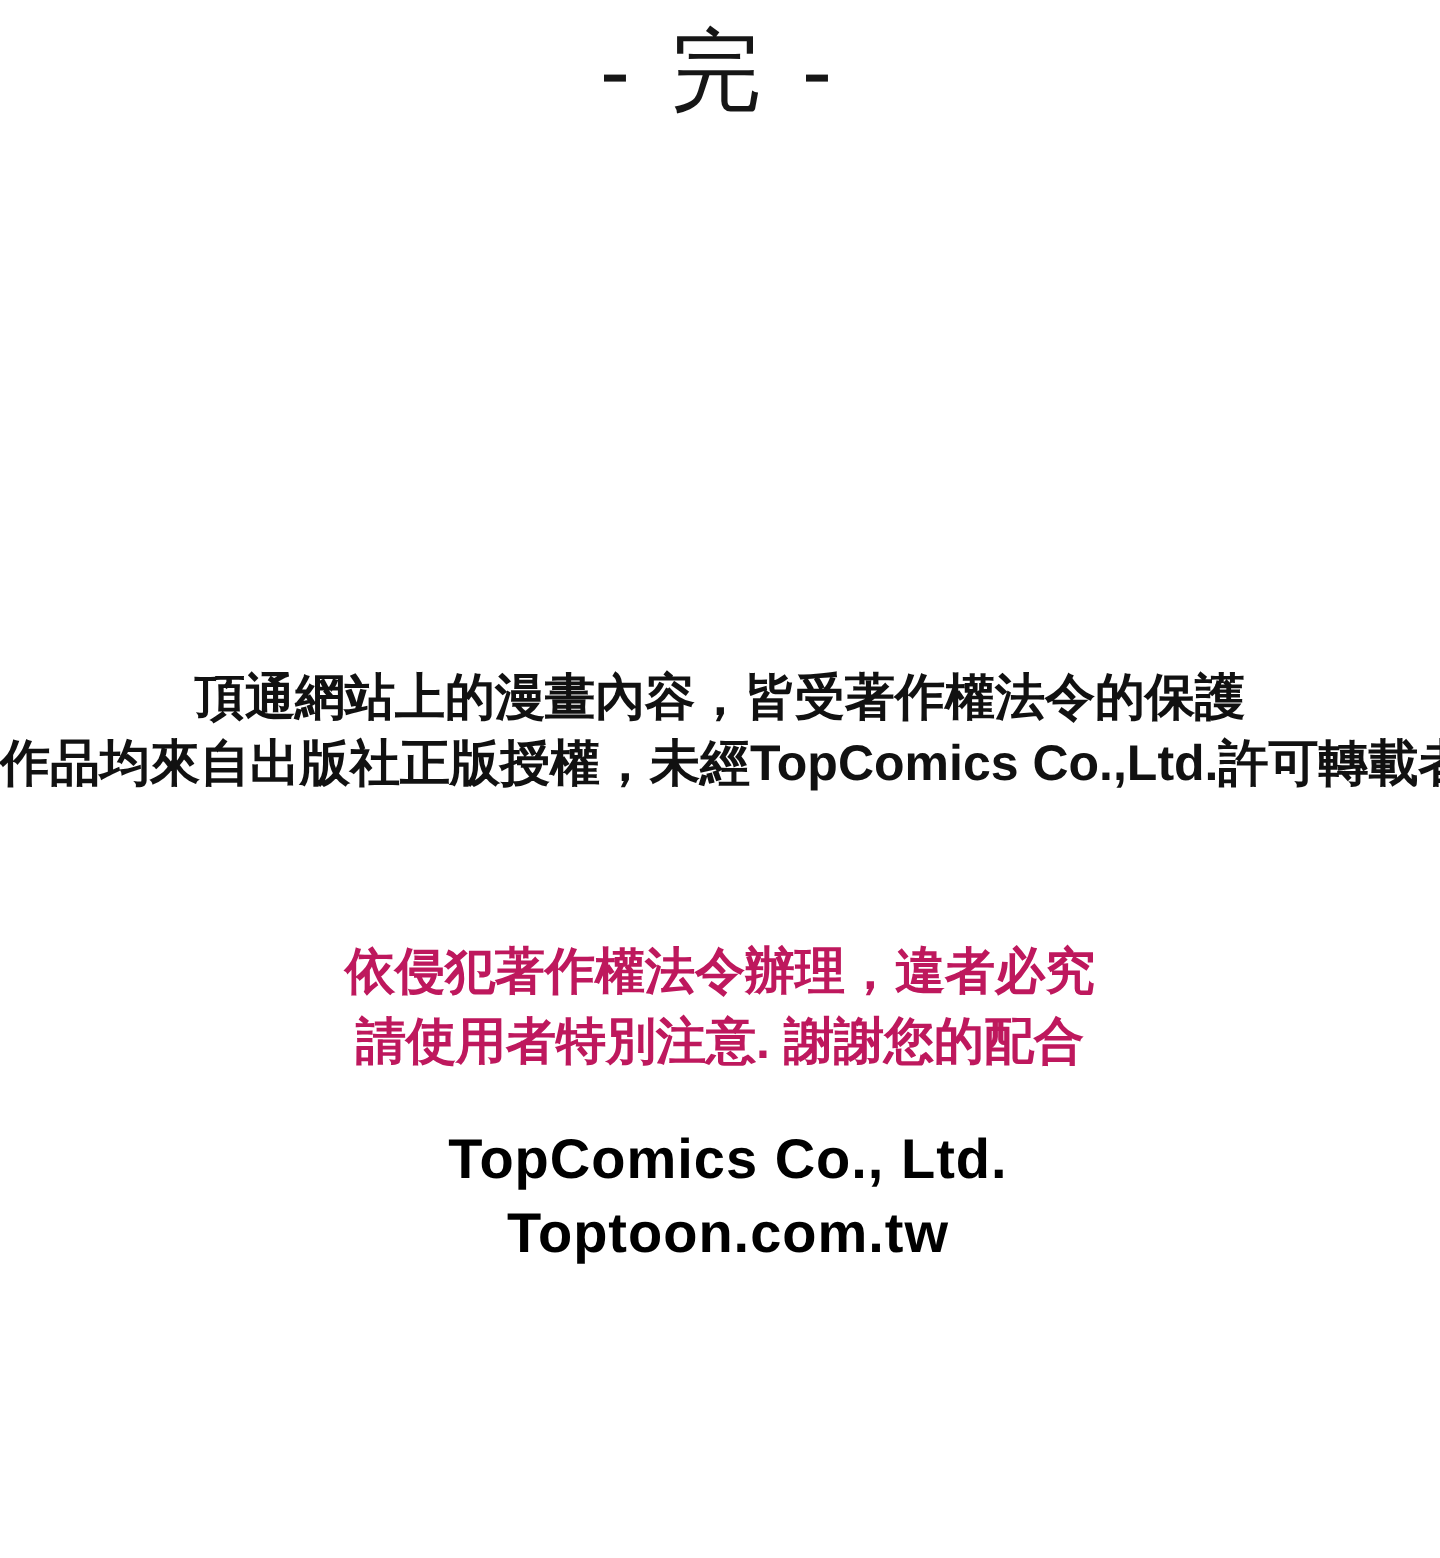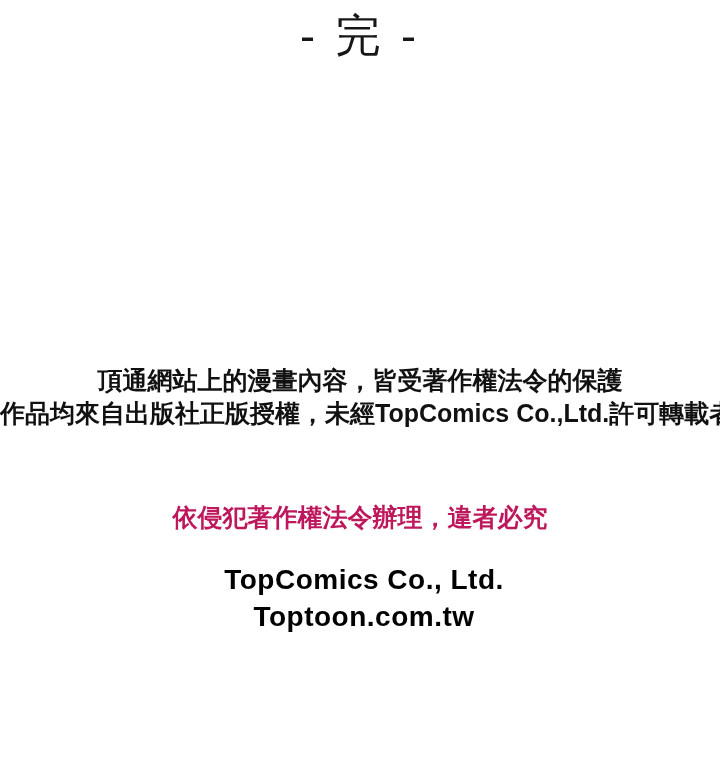--- a/index.html
+++ b/index.html
@@ -25,21 +25,20 @@
     font-size: 45px;
     font-weight: 500;
     letter-spacing: 4px;
     color: #161616;
   }
   .notice {
     position: absolute;
     left: 0;
     width: 100%;
     text-align: center;
-    margin-top: 31px;
   }
   .notice p {
     margin: 0;
     font-size: 25px;
     font-weight: 600;
     line-height: 33px;
     white-space: nowrap;
   }
   .copyright {
     top: 333px;
@@ -75,20 +74,21 @@
 
   <h1 class="end-title">- 完 -</h1>
 
   <div class="notice copyright">
     <p>頂通網站上的漫畫內容，皆受著作權法令的保護</p>
     <p>作品均來自出版社正版授權，未經TopComics Co.,Ltd.許可轉載者</p>
   </div>
 
   <div class="notice warning">
     <p>依侵犯著作權法令辦理，違者必究</p>
+    <p>請使用者特別注意. 謝謝您的配合</p>
   </div>
 
   <div class="footer">
     <p>TopComics Co., Ltd.</p>
     <p>Toptoon.com.tw</p>
   </div>
 
 </div>
 
 </body></html>

